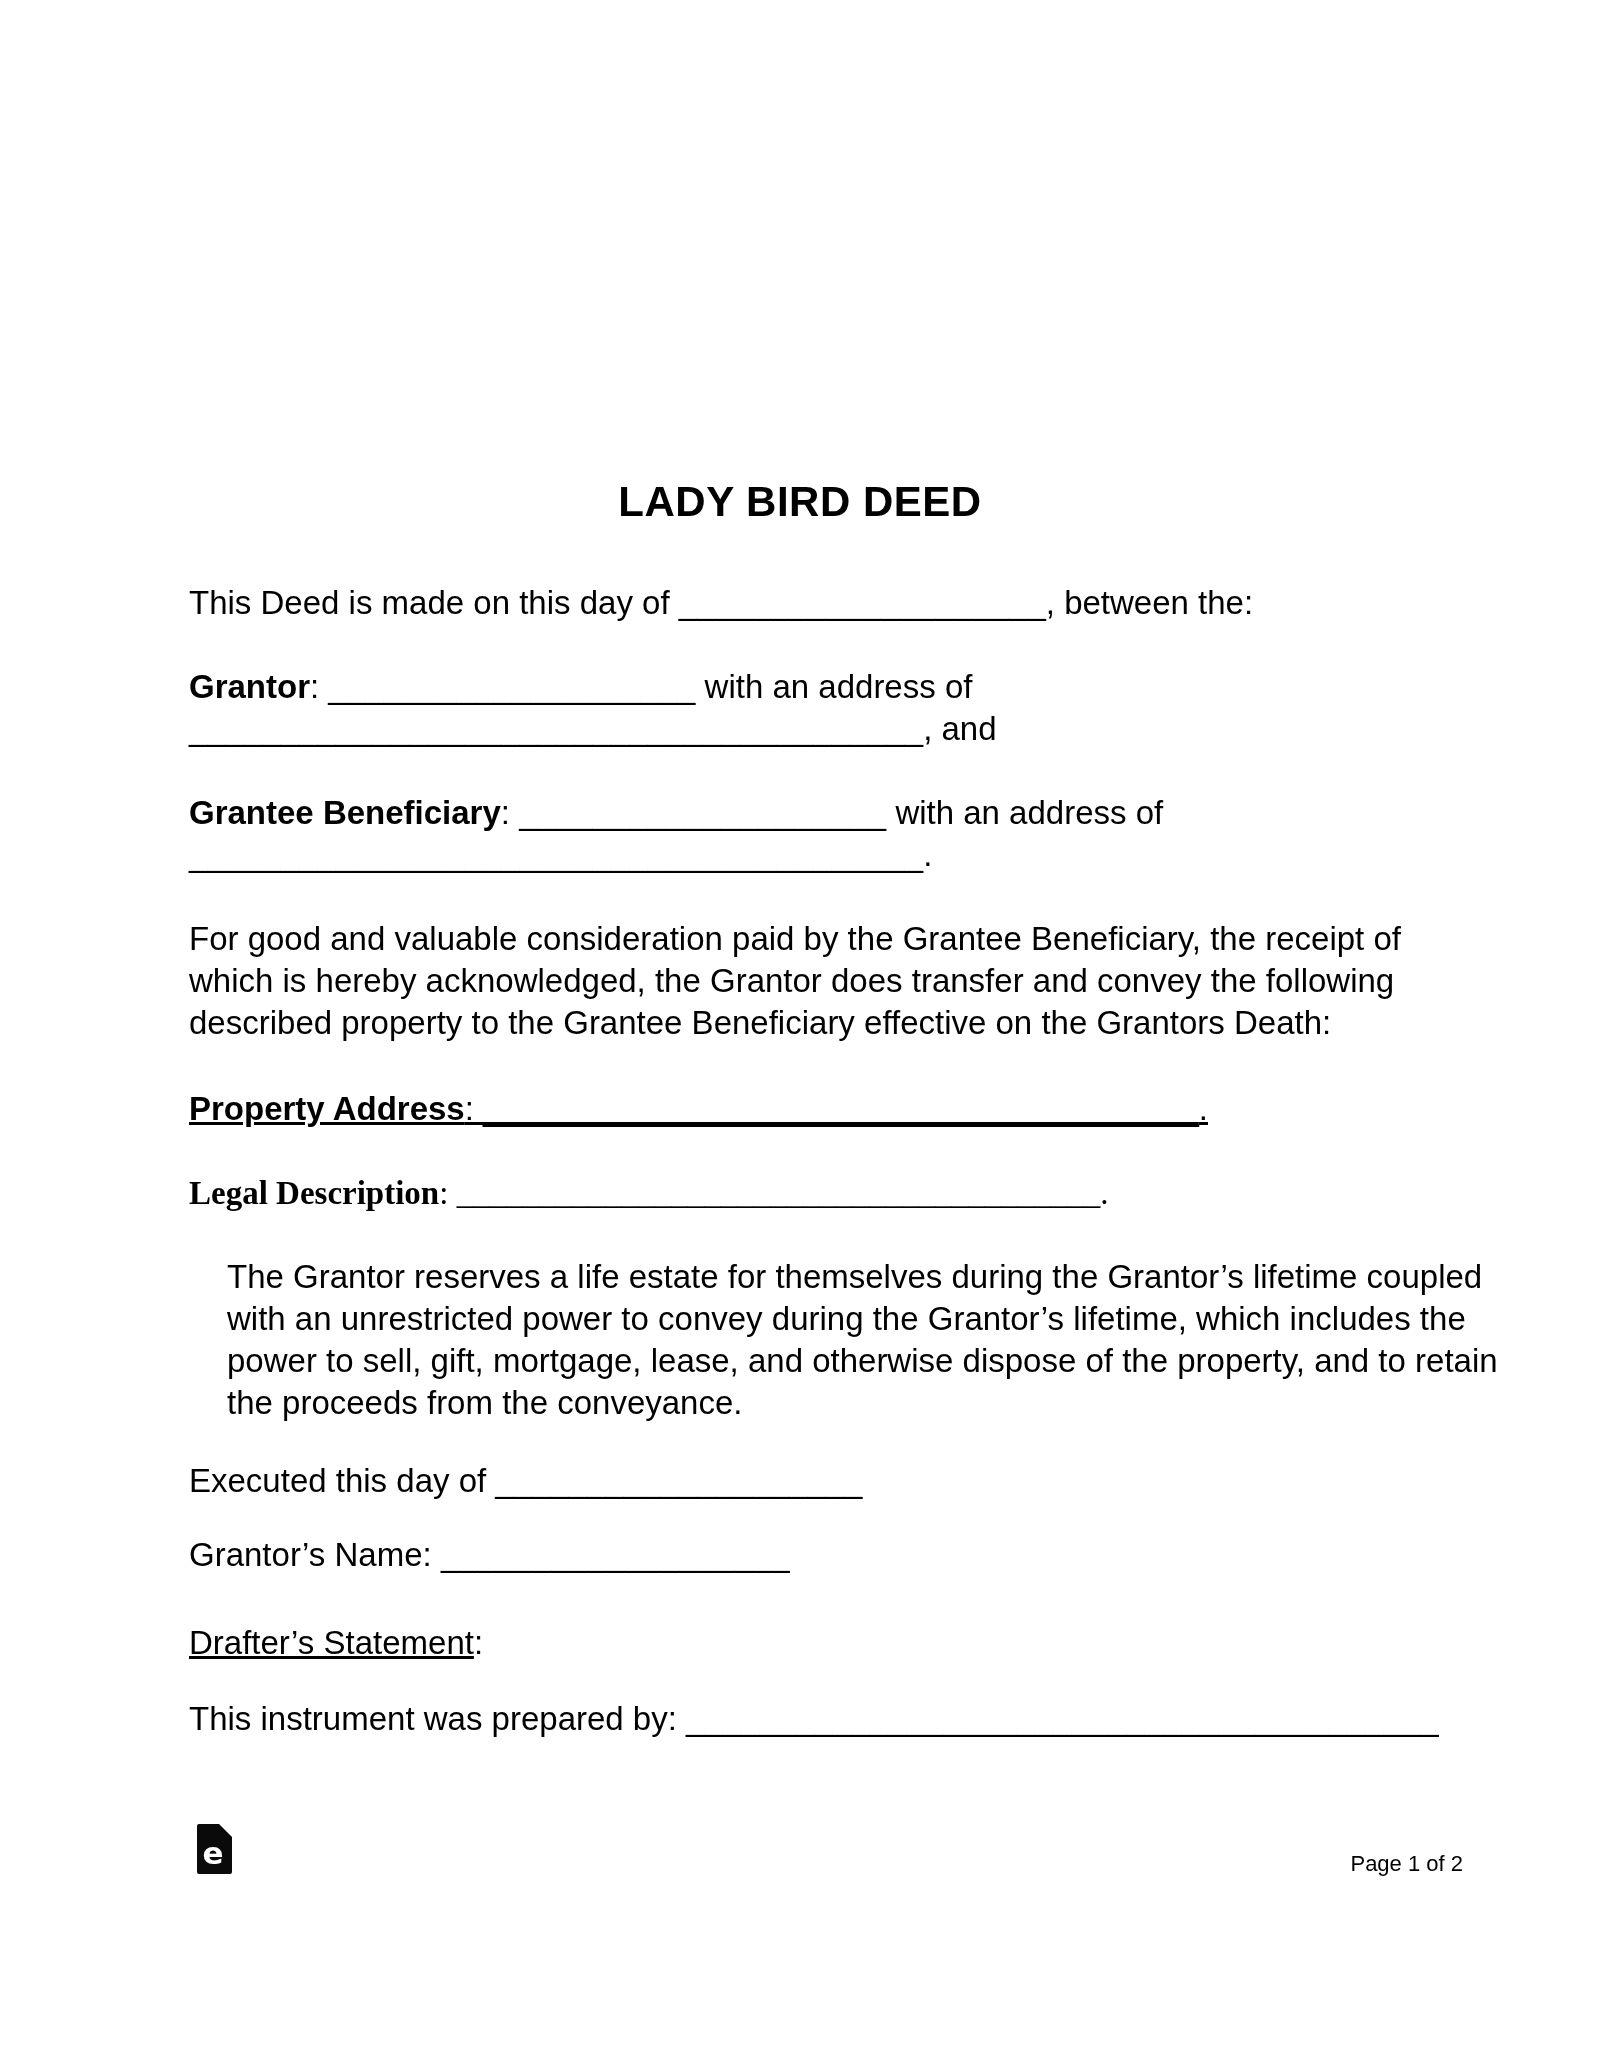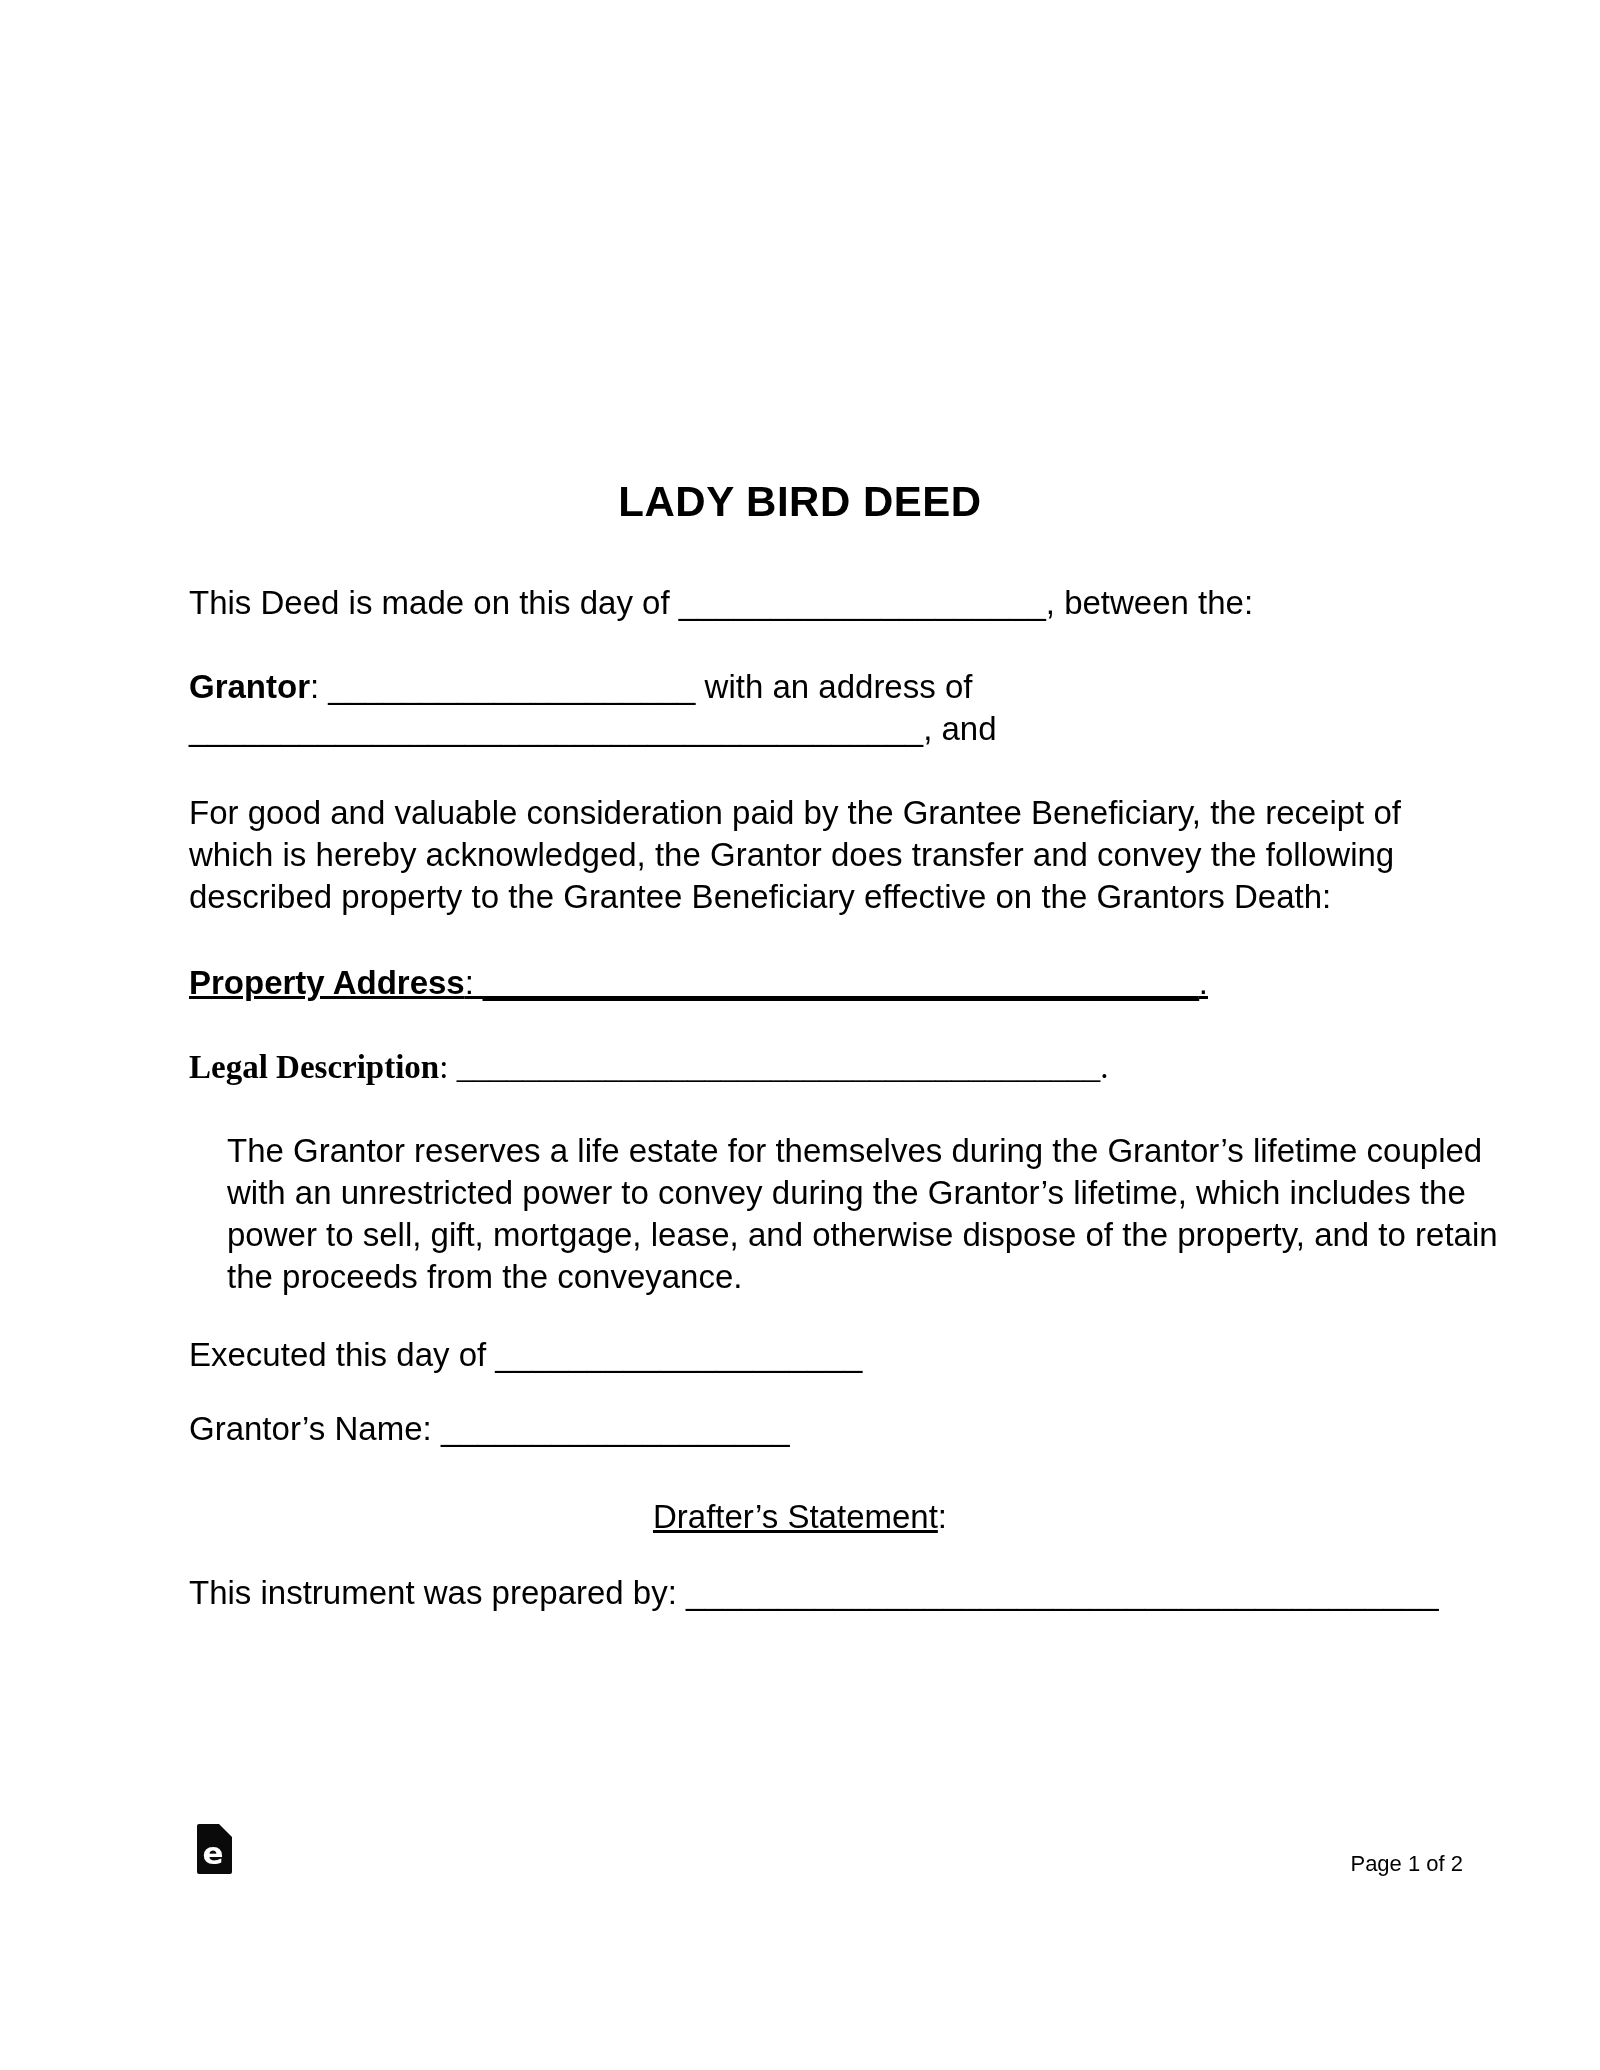--- a/index.html
+++ b/index.html
@@ -29,21 +29,21 @@
 
   .l-intro        { margin-top: 54px; }
   .b-grantor      { margin-top: 42px; }
   .b-grantee      { margin-top: 42px; }
   .p-consideration{ margin-top: 42px; }
   .l-property     { margin-top: 44px; text-decoration: underline; }
   .l-legal        { margin-top: 42px; font-family: Liberation Serif, serif; }
   .p-lifeestate   { margin-top: 42px; margin-left: 38px; }
   .l-executed     { margin-top: 36px; }
   .b-signature    { margin-top: 32px; }
-  .l-drafter      { margin-top: 46px; text-align: center; }
+  .l-drafter      { margin-top: 46px; }
   .l-prepared     { margin-top: 34px; }
 
   .bold { font-weight: bold; }
   .underlined { text-decoration: underline; }
 
   .sig-field {
     display: inline-block;
     position: relative;
     width: 372px;
     height: 39px;
@@ -107,20 +107,24 @@
 
     <h1 class="doc-title">LADY BIRD DEED</h1>
 
     <p class="l-intro"><span>This Deed is made on this day of </span><span>____________________</span><span>, between the:</span></p>
 
     <div class="b-grantor">
       <p><span class="bold">Grantor</span><span>: </span><span>____________________</span><span> with an address of</span></p>
       <p><span>________________________________________</span><span>, and</span></p>
     </div>
 
+    <div class="b-grantee">
+      <p><span class="bold">Grantee Beneficiary</span><span>: </span><span>____________________</span><span> with an address of</span></p>
+      <p><span>________________________________________</span><span>.</span></p>
+    </div>
 
     <div class="p-consideration">
       <p>For good and valuable consideration paid by the Grantee Beneficiary, the receipt of</p>
       <p>which is hereby acknowledged, the Grantor does transfer and convey the following</p>
       <p>described property to the Grantee Beneficiary effective on the Grantors Death:</p>
     </div>
 
     <p class="l-property"><span class="bold">Property Address</span><span>: </span><span>_______________________________________</span><span>.</span></p>
 
     <p class="l-legal"><span class="bold">Legal Description</span><span>: </span><span>_______________________________________</span><span>.</span></p>

